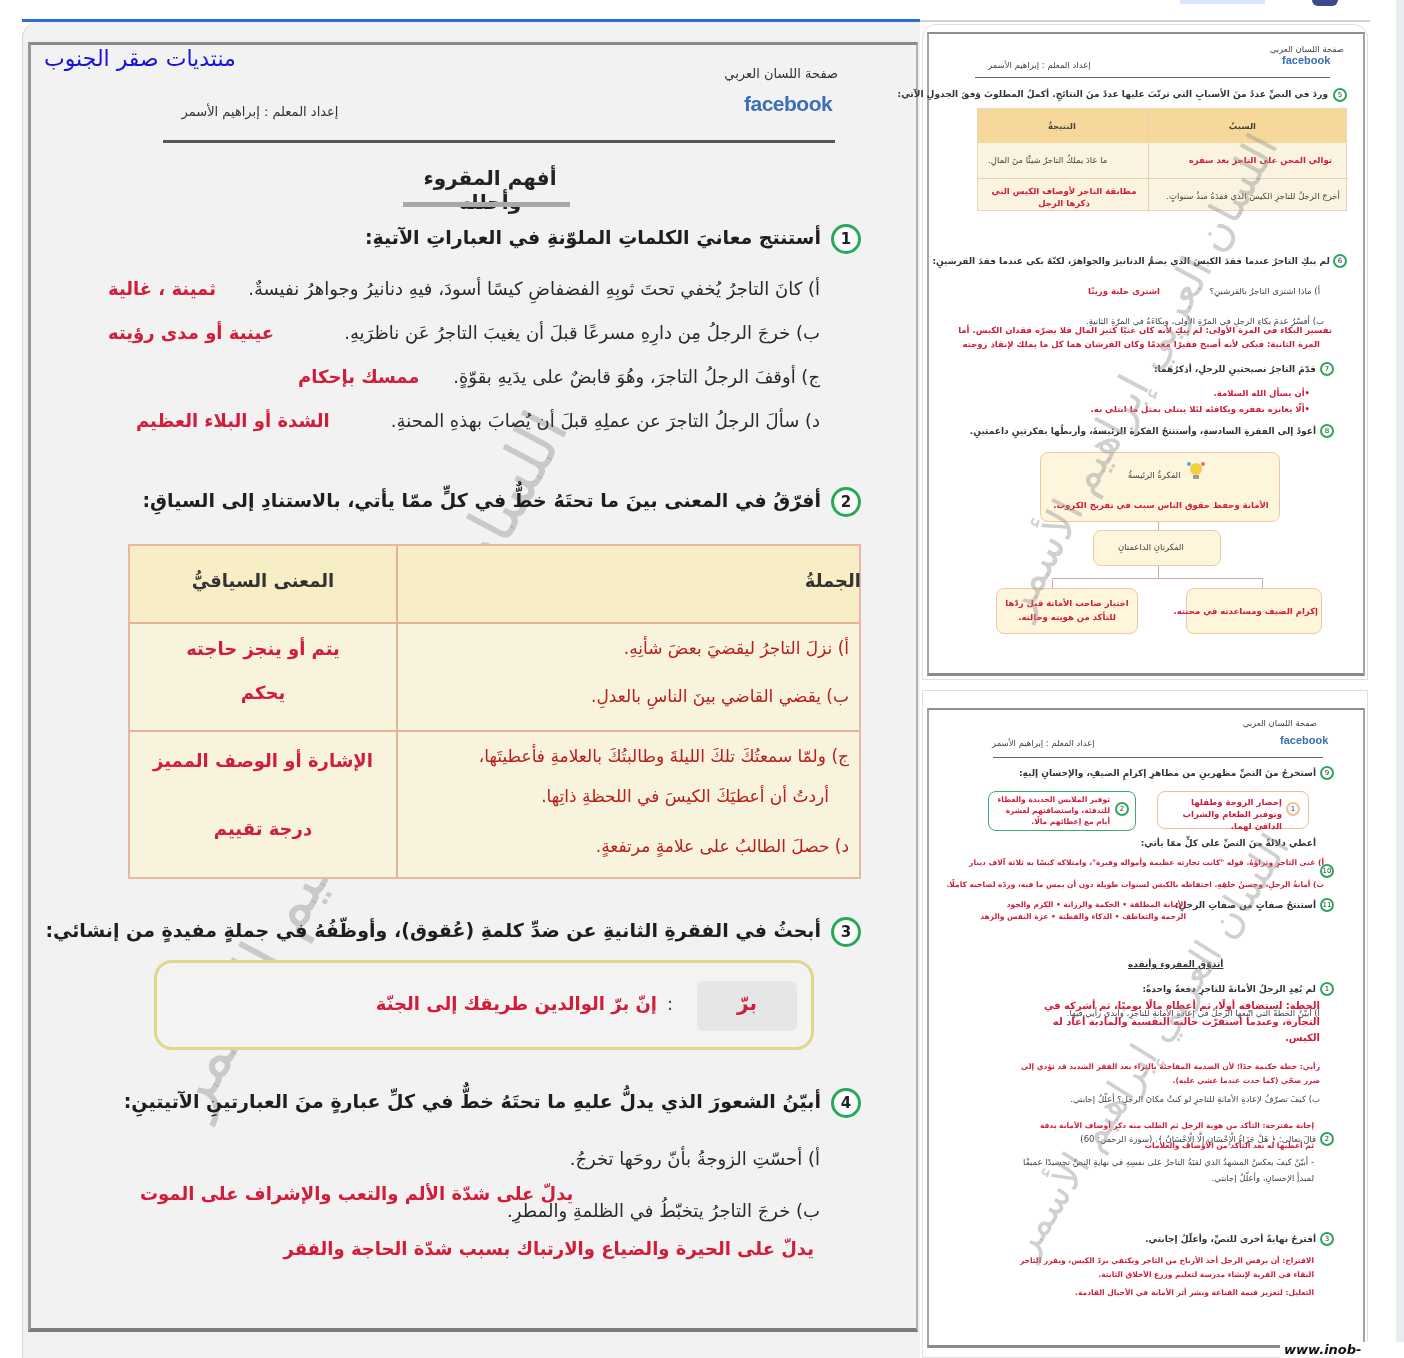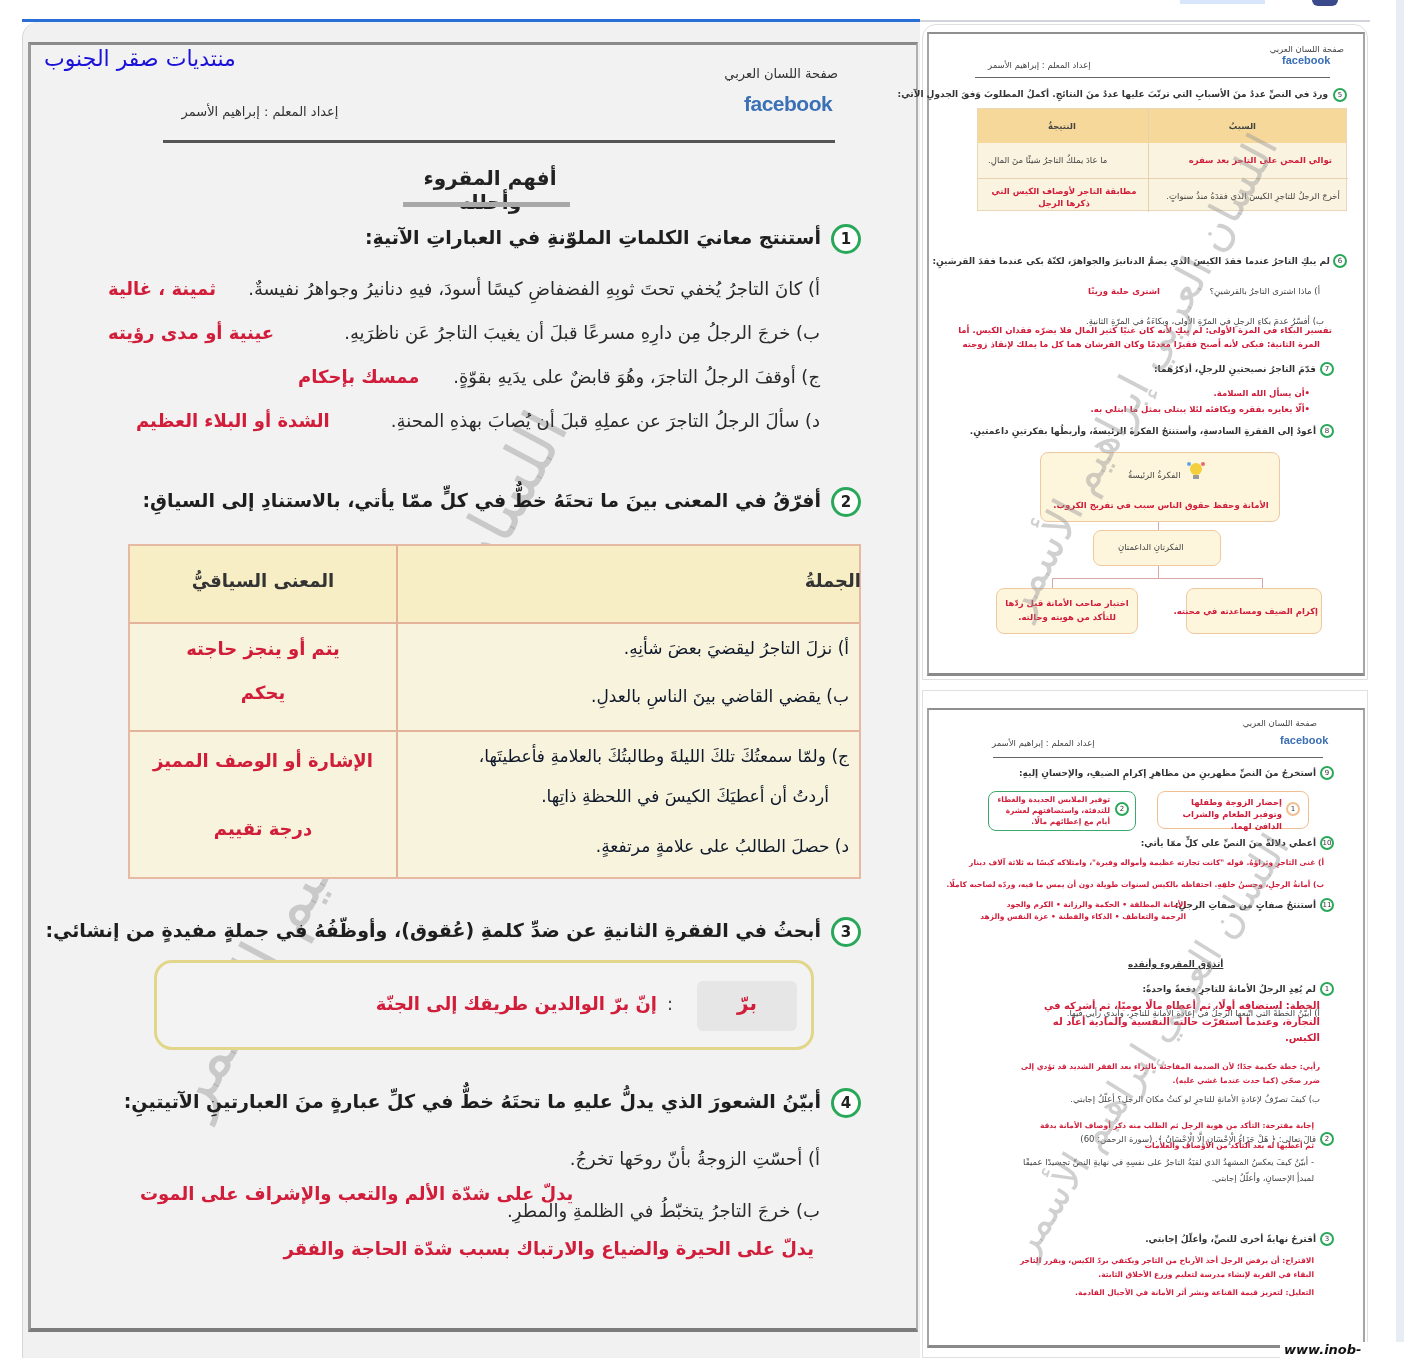--- a/index.html
+++ b/index.html
@@ -32,21 +32,21 @@
   .q-text { position: absolute; direction: rtl; text-align: right; font-weight: bold; font-size: 19px; color: #1e1e1e; white-space: nowrap; }
   .line { position: absolute; direction: rtl; text-align: right; font-size: 18px; color: #2a2a2a; white-space: nowrap; }
   .ans { color: #d11d3a; font-weight: bold; }
 
   
   .q2-table { position: absolute; left: 128px; top: 544px; width: 733px; height: 335px; border: 2px solid #e8b9a2; background: #f7f3dc; }
   .q2-head { position: absolute; left: 0; top: 0; width: 100%; height: 78px; background: #f7eec6; border-bottom: 2px solid #e2b39a; }
   .q2-vsep { position: absolute; left: 266px; top: 0; width: 2px; height: 100%; background: #e2b39a; }
   .q2-hsep { position: absolute; left: 0; top: 184px; width: 100%; height: 2px; background: #e2b39a; }
   .th { position: absolute; top: 24px; font-weight: bold; font-size: 18px; color: #333; text-align: center; direction: rtl; }
-  .tcell { position: absolute; direction: rtl; text-align: right; font-size: 17px; color: #0f172a; white-space: nowrap; }
+  .tcell { position: absolute; direction: rtl; text-align: right; font-size: 17px; color: #b91c1c; white-space: nowrap; }
   .tans { position: absolute; direction: rtl; text-align: center; font-size: 18px; color: #d11d3a; font-weight: bold; width: 266px; }
 
   
   .q3-box { position: absolute; left: 154px; top: 960px; width: 660px; height: 90px; border: 3px solid #e2d68a; border-radius: 18px; background: #f3f3f3; }
   .q3-word-pad { position: absolute; left: 540px; top: 18px; width: 100px; height: 50px; background: #e6e6e6; border-radius: 6px; }
   .q3-word { position: absolute; left: 540px; top: 28px; width: 100px; text-align: center; font-size: 20px; font-weight: bold; color: #d11d3a; }
   .q3-colon { position: absolute; left: 510px; top: 30px; font-size: 18px; color: #444; }
   .q3-sentence { position: absolute; left: 210px; top: 30px; width: 290px; text-align: right; direction: rtl; font-size: 18px; font-weight: bold; color: #d11d3a; }
 
   
@@ -229,21 +229,21 @@
 
   <div class="t-num" style="left:1320px; top:766px;">9</div>
   <div class="t-q" style="right:88px; top:768px;">أستخرجُ منَ النصِّ مظهرينِ من مظاهرِ إكرامِ الضيفِ، والإحسانِ إليهِ:</div>
   <div style="position:absolute; left:1157px; top:791px; width:152px; height:38px; border:1.5px solid #f0c090; border-radius:8px; background:#fff;"></div>
   <div class="t-num" style="left:1286px; top:802px; border-color:#f0c090;">1</div>
   <div class="t-red" style="left:1162px; top:796px; width:120px; white-space:normal; line-height:12px;">إحضار الزوجة وطفلها وتوفير الطعام والشراب الدافئ لهما.</div>
   <div style="position:absolute; left:988px; top:791px; width:148px; height:40px; border:1.5px solid #3aaa6a; border-radius:8px; background:#fff;"></div>
   <div class="t-num" style="left:1115px; top:802px;">2</div>
   <div class="t-red" style="left:992px; top:794px; width:118px; white-space:normal; line-height:11px; font-size:7.5px;">توفير الملابس الجديدة والغطاء للتدفئة، واستضافتهم لعشرة أيام مع إعطائهم مالًا.</div>
 
-  <div class="t-num" style="left:1320px; top:836px;">10</div>
+  <div class="t-num" style="left:1320px; top:864px;">10</div>
   <div class="t-q" style="right:88px; top:838px;">أعطي دلالةً منَ النصِّ على كلٍّ ممّا يأتي:</div>
   <div class="t-red" style="right:80px; top:858px; font-size:7.5px;">أ) غنى التاجرِ وثراؤهُ. قوله "كانت تجارته عظيمة وأمواله وفيرة"، وامتلاكه كيسًا به ثلاثة آلاف دينار</div>
   <div class="t-red" style="right:80px; top:880px; font-size:7.5px;">ب) أمانةُ الرجلِ، وحسنُ خلقِهِ. احتفاظه بالكيس لسنوات طويلة دون أن يمس ما فيه، وردّه لصاحبه كاملًا.</div>
 
   <div class="t-num" style="left:1320px; top:898px;">11</div>
   <div class="t-q" style="right:88px; top:900px;">أستنتجُ صفاتٍ من صفاتِ الرجلِ:</div>
   <div class="t-red" style="left:976px; top:900px; width:210px; font-size:7.5px; text-align:justify;">
     <span>الأمانة المطلقة</span> • <span>الحكمة والرزانة</span> • <span>الكرم والجود</span>
   </div>
   <div class="t-red" style="left:976px; top:912px; width:210px; font-size:7.5px;">

